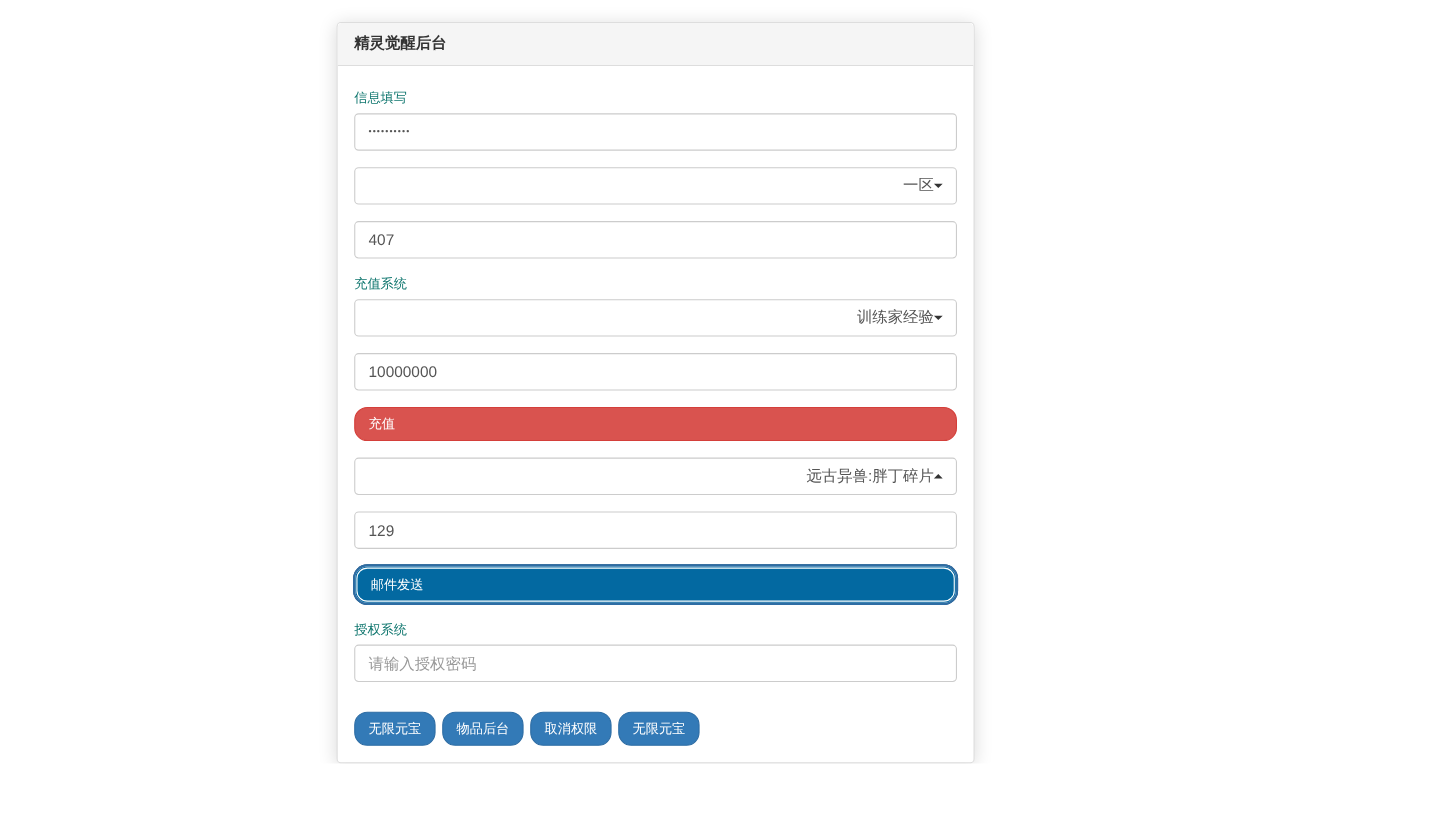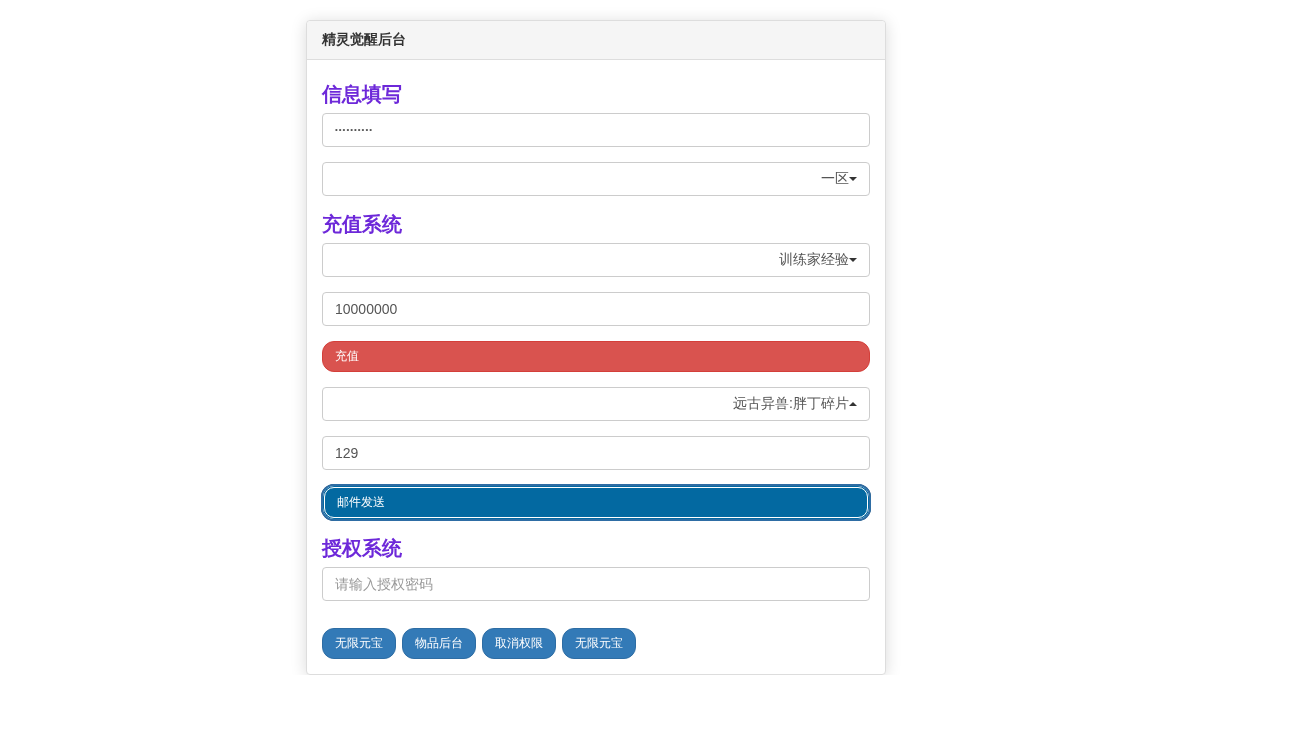--- a/index.html
+++ b/index.html
@@ -29,23 +29,23 @@
       color: #333;
       border-radius: 4px 4px 0 0;
     }
     .panel-body {
       padding: 15px;
     }
     .form-label {
       display: block;
       margin-bottom: 5px;
       margin-top: 14px;
-      font-weight: bold;
-      color: #6d28d9;
-      font-size: 20px;
+      font-weight: normal;
+      color: #0f766e;
+      font-size: 12px;
     }
     .form-label:first-child {
       margin-top: 6px;
     }
     .input, .select-btn {
       width: 100%;
       height: 34px;
       padding: 6px 12px;
       font-size: 14px;
       line-height: 1.42857;
@@ -140,20 +140,21 @@
 
     <div class="input password-dots">
       <span>••••••••••</span>
     </div>
 
     <button class="select-btn">
       <span>一区</span>
       <span class="caret caret-down"></span>
     </button>
 
+    <input class="input" type="text" value="407" style="">
 
     <label class="form-label">充值系统</label>
 
     <button class="select-btn">
       <span>训练家经验</span>
       <span class="caret caret-down"></span>
     </button>
 
     <input class="input" type="text" value="10000000" style="">
 

